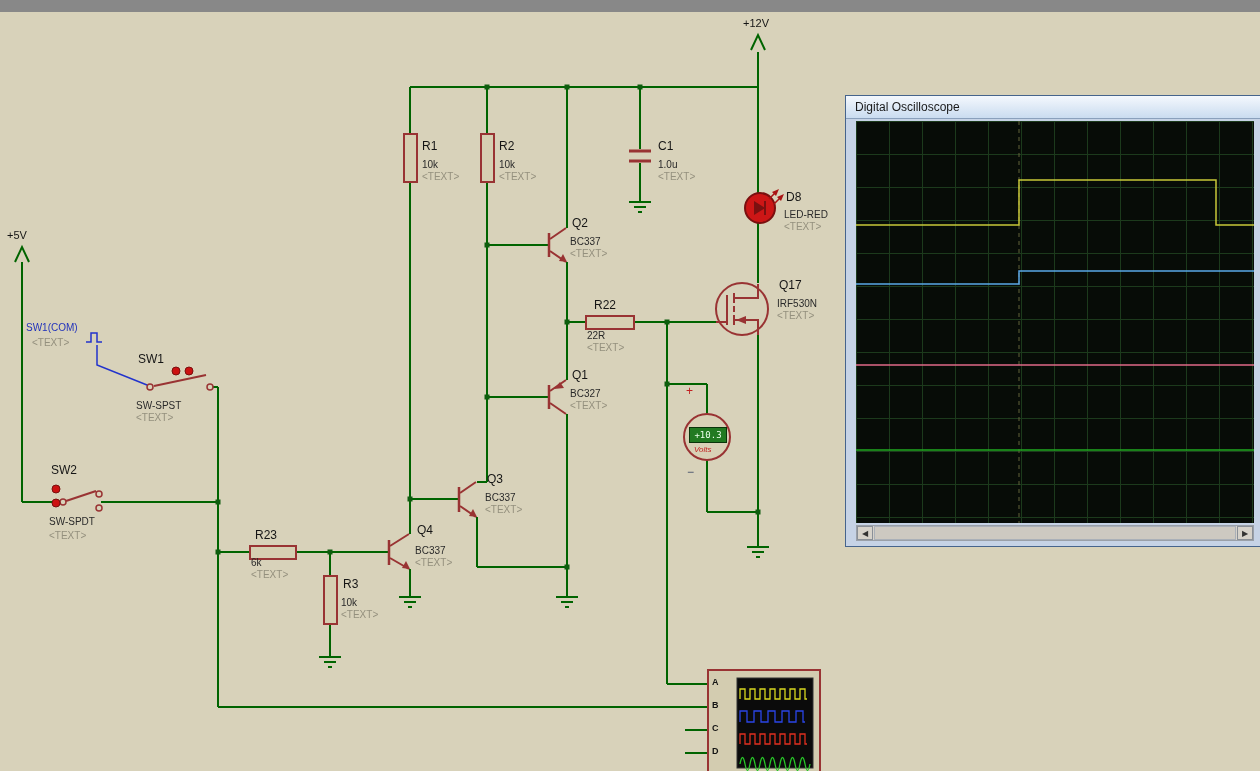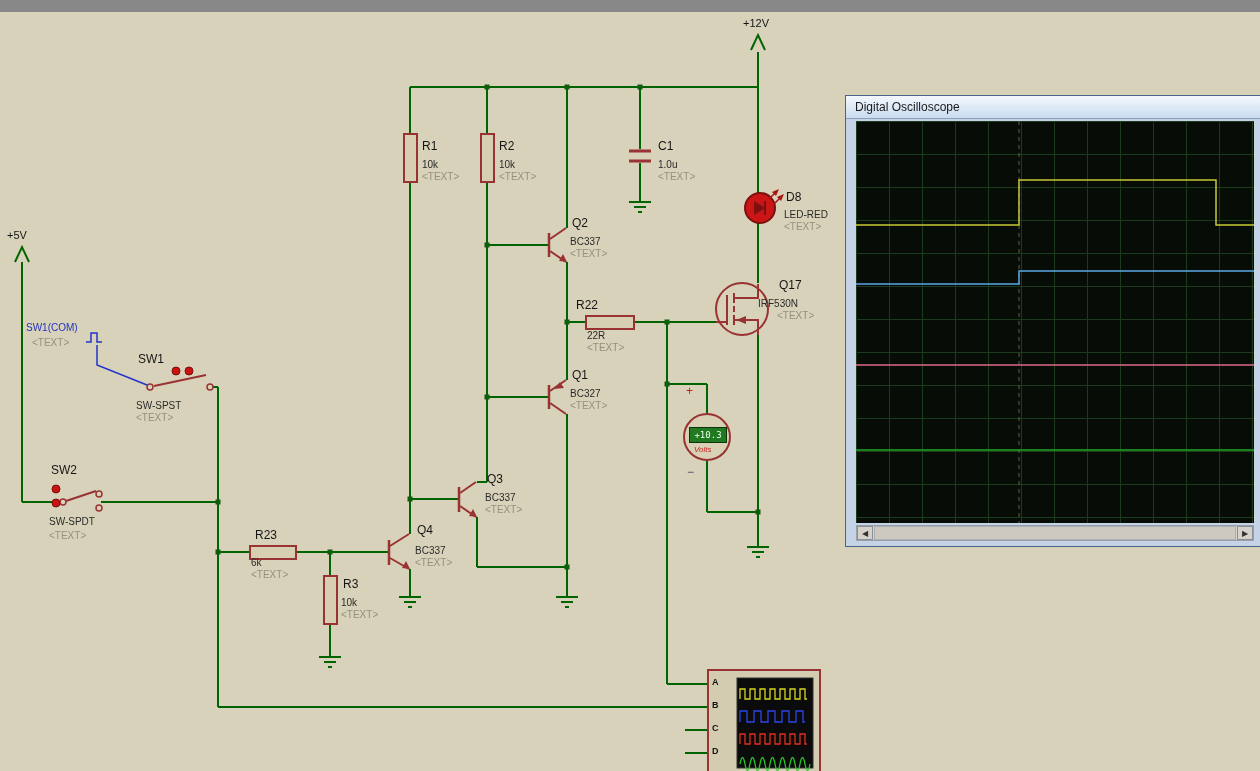--- a/index.html
+++ b/index.html
@@ -234,24 +234,24 @@
 
   <div class="lbl ref" style="left:786px;top:179px">D8</div>
   <div class="lbl val" style="left:784px;top:197px">LED-RED</div>
   <div class="lbl txt" style="left:784px;top:209px">&lt;TEXT&gt;</div>
 
   <div class="lbl ref" style="left:572px;top:205px">Q2</div>
   <div class="lbl val" style="left:570px;top:224px">BC337</div>
   <div class="lbl txt" style="left:570px;top:236px">&lt;TEXT&gt;</div>
 
   <div class="lbl ref" style="left:779px;top:267px">Q17</div>
-  <div class="lbl val" style="left:758px;top:286px">IRF530N</div>
+  <div class="lbl val" style="left:777px;top:286px">IRF530N</div>
   <div class="lbl txt" style="left:777px;top:298px">&lt;TEXT&gt;</div>
 
-  <div class="lbl ref" style="left:576px;top:287px">R22</div>
+  <div class="lbl ref" style="left:594px;top:287px">R22</div>
   <div class="lbl val" style="left:587px;top:318px">22R</div>
   <div class="lbl txt" style="left:587px;top:330px">&lt;TEXT&gt;</div>
 
   <div class="lbl ref" style="left:572px;top:357px">Q1</div>
   <div class="lbl val" style="left:570px;top:376px">BC327</div>
   <div class="lbl txt" style="left:570px;top:388px">&lt;TEXT&gt;</div>
 
   <div class="lbl ref" style="left:487px;top:461px">Q3</div>
   <div class="lbl val" style="left:485px;top:480px">BC337</div>
   <div class="lbl txt" style="left:485px;top:492px">&lt;TEXT&gt;</div>

